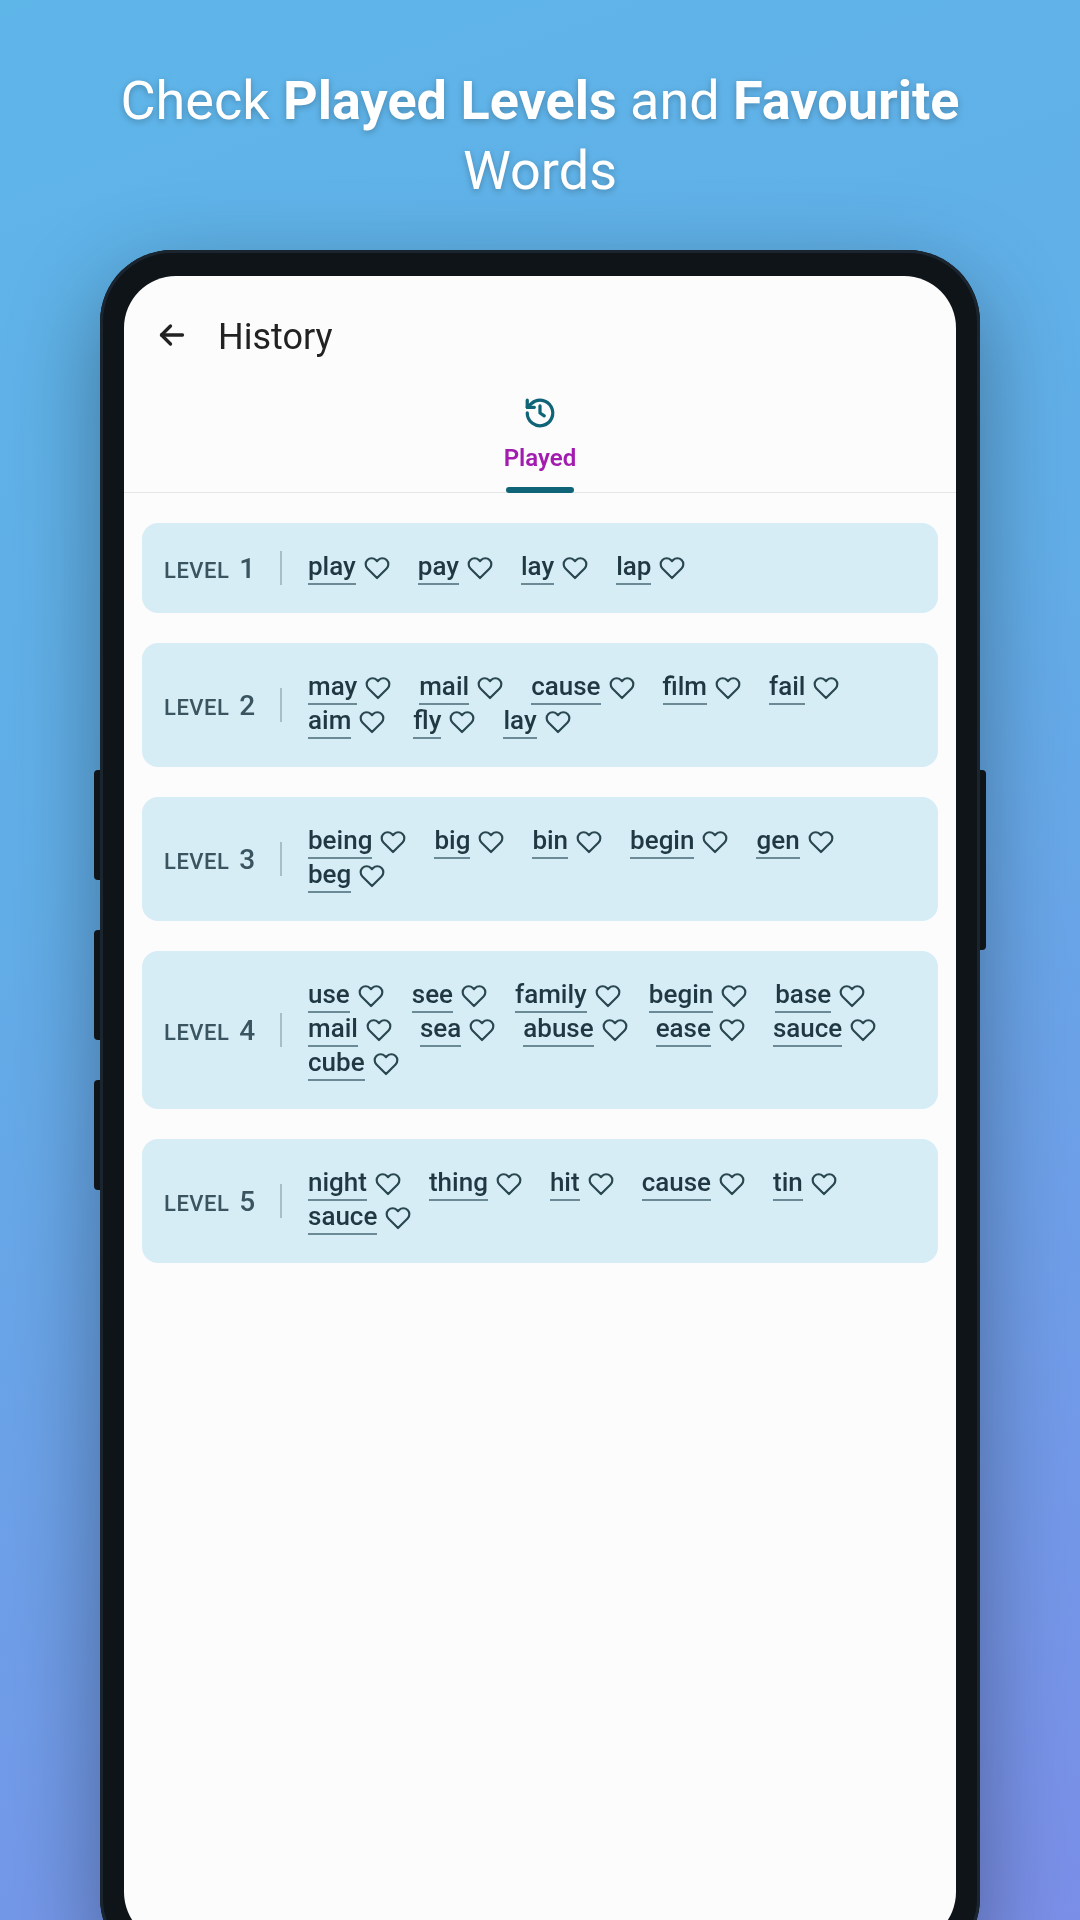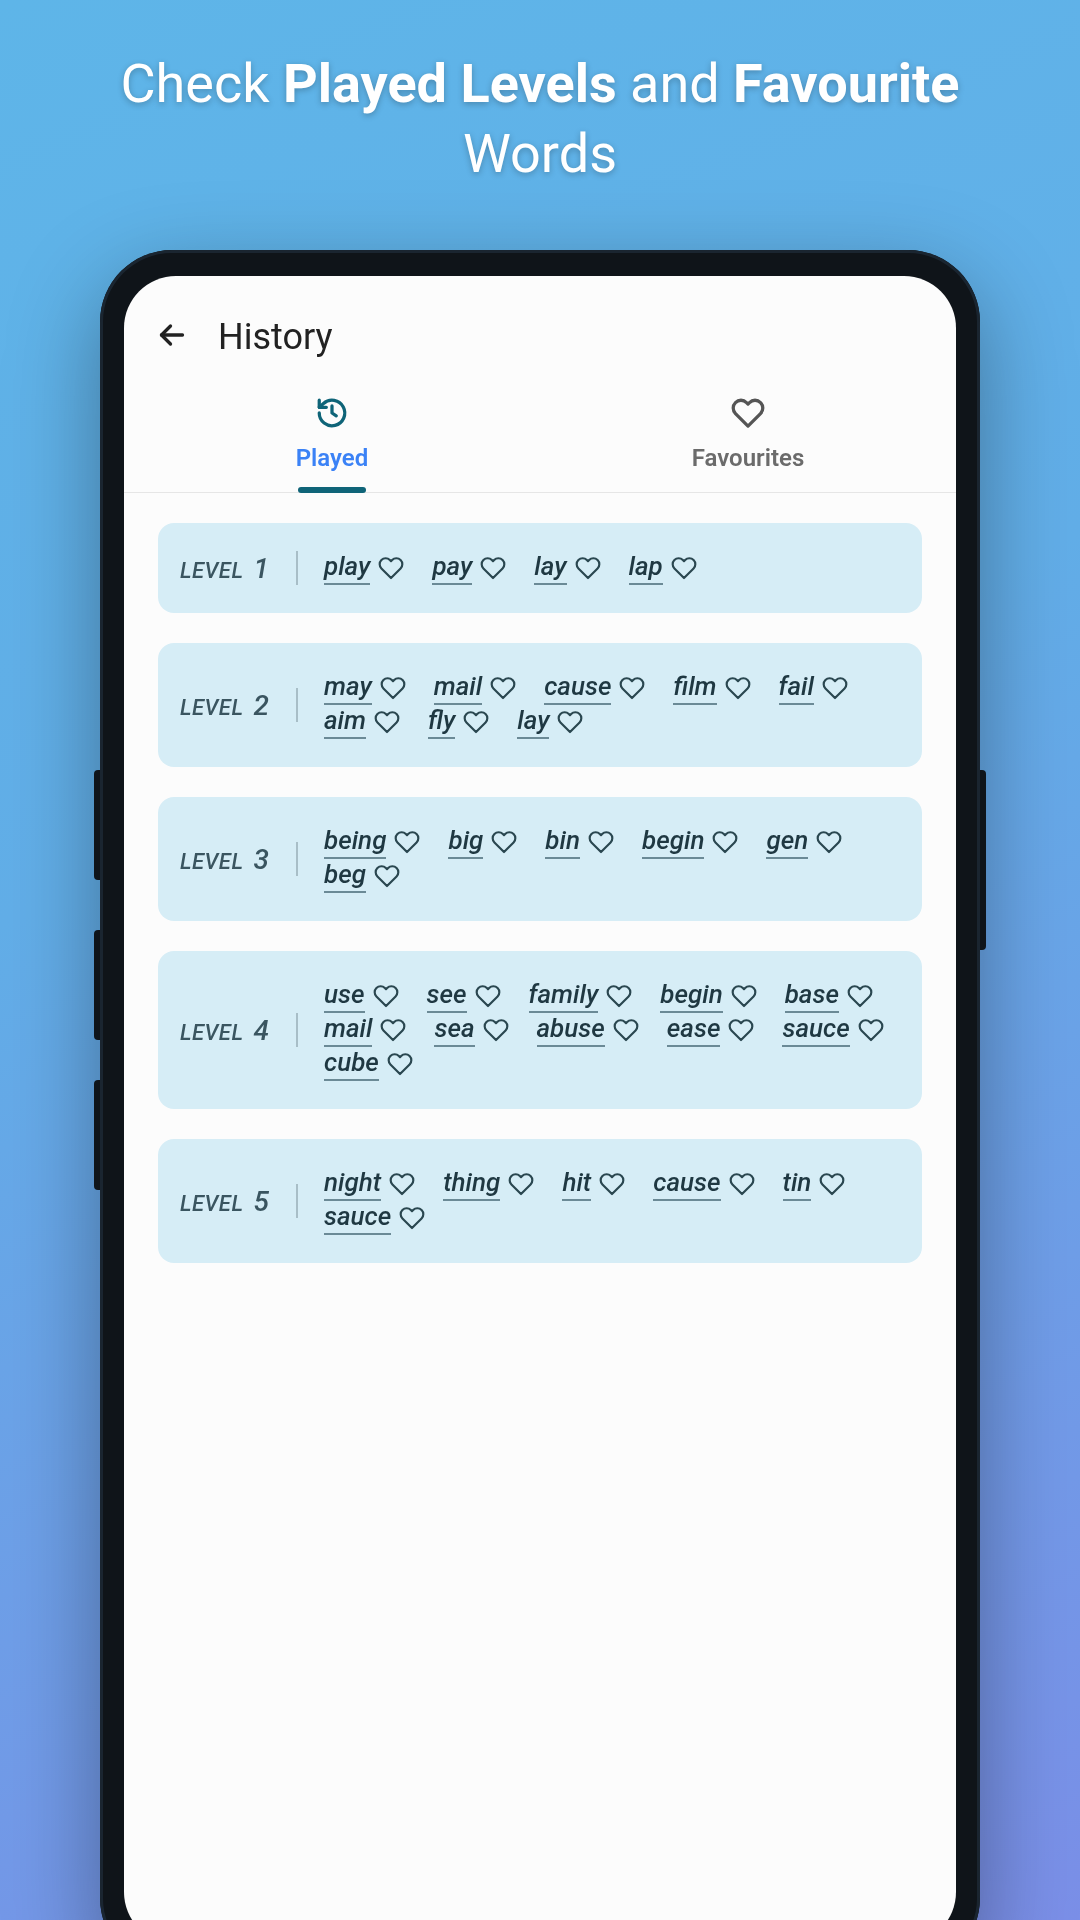--- a/index.html
+++ b/index.html
@@ -9,21 +9,21 @@
   height: 1920px;
   background: linear-gradient(160deg, #5eb5e8 0%, #62aee8 40%, #7b8fe8 100%);
   overflow: hidden;
   position: relative;
 }
 .promo-title {
   text-align: center;
   color: #fff;
   font-size: 54px;
   font-weight: 400;
-  padding: 49px 60px 0;
+  padding: 66px 60px 0;
   line-height: 1.3;
   text-shadow: 0 2px 6px rgba(0,0,0,0.25);
 }
 .promo-title b { font-weight: 700; }
 
 .phone-frame {
   position: absolute;
   left: 50%;
   top: 250px;
   transform: translateX(-50%);
@@ -83,38 +83,37 @@
   align-items: center;
   padding: 14px 0 20px;
   gap: 10px;
   position: relative;
 }
 .tab-icon svg { width: 34px; height: 34px; }
 .tab-label {
   font-size: 24px;
   font-weight: 600;
 }
-.tab.active .tab-label { color: #3b82f6; }
+.tab.active .tab-label { color: #a21caf; }
 .tab.inactive .tab-label { color: #6b6b6b; }
 .tab.active::after {
   content:"";
   position:absolute;
   bottom:-1px;
   width: 68px;
   height: 6px;
   background:#0f6478;
   border-radius: 3px;
 }
 
 .content {
-  padding: 30px 34px;
+  padding: 30px 18px;
   display: flex;
   flex-direction: column;
   gap: 30px;
-  font-style: italic;
 }
 
 .level-card {
   background: #d6edf6;
   border-radius: 16px;
   display: flex;
   align-items: center;
   padding: 28px 20px 28px 22px;
 }
 .level-label {
@@ -176,28 +175,20 @@
       <div class="tab active">
         <span class="tab-icon">
           <svg viewBox="0 0 24 24" fill="none" stroke="#0f6478" stroke-width="2.3" stroke-linecap="round" stroke-linejoin="round">
               <path d="M3 12a9 9 0 1 0 3-6.7L3 8"></path>
               <path d="M3 3v5h5"></path>
               <path d="M12 7v5l3 2"></path>
             </svg>
         </span>
         <span class="tab-label">Played</span>
       </div>
-      <div class="tab inactive">
-        <span class="tab-icon">
-          <svg viewBox="0 0 24 24" fill="none" stroke="#555" stroke-width="2.3" stroke-linecap="round" stroke-linejoin="round">
-              <path d="M20.84 4.61a5.5 5.5 0 0 0-7.78 0L12 5.67l-1.06-1.06a5.5 5.5 0 0 0-7.78 7.78L12 21.23l8.84-8.84a5.5 5.5 0 0 0 0-7.78z"></path>
-            </svg>
-        </span>
-        <span class="tab-label">Favourites</span>
-      </div>
     </div>
 
     <div class="content" id="levels-container">
         <div class="level-card">
           <div class="level-label">LEVEL <span class="num">1</span></div>
           <div class="vdiv"></div>
           <div class="words">
             <span class="word">
               <span class="txt">play</span>
               <span class="heart">

